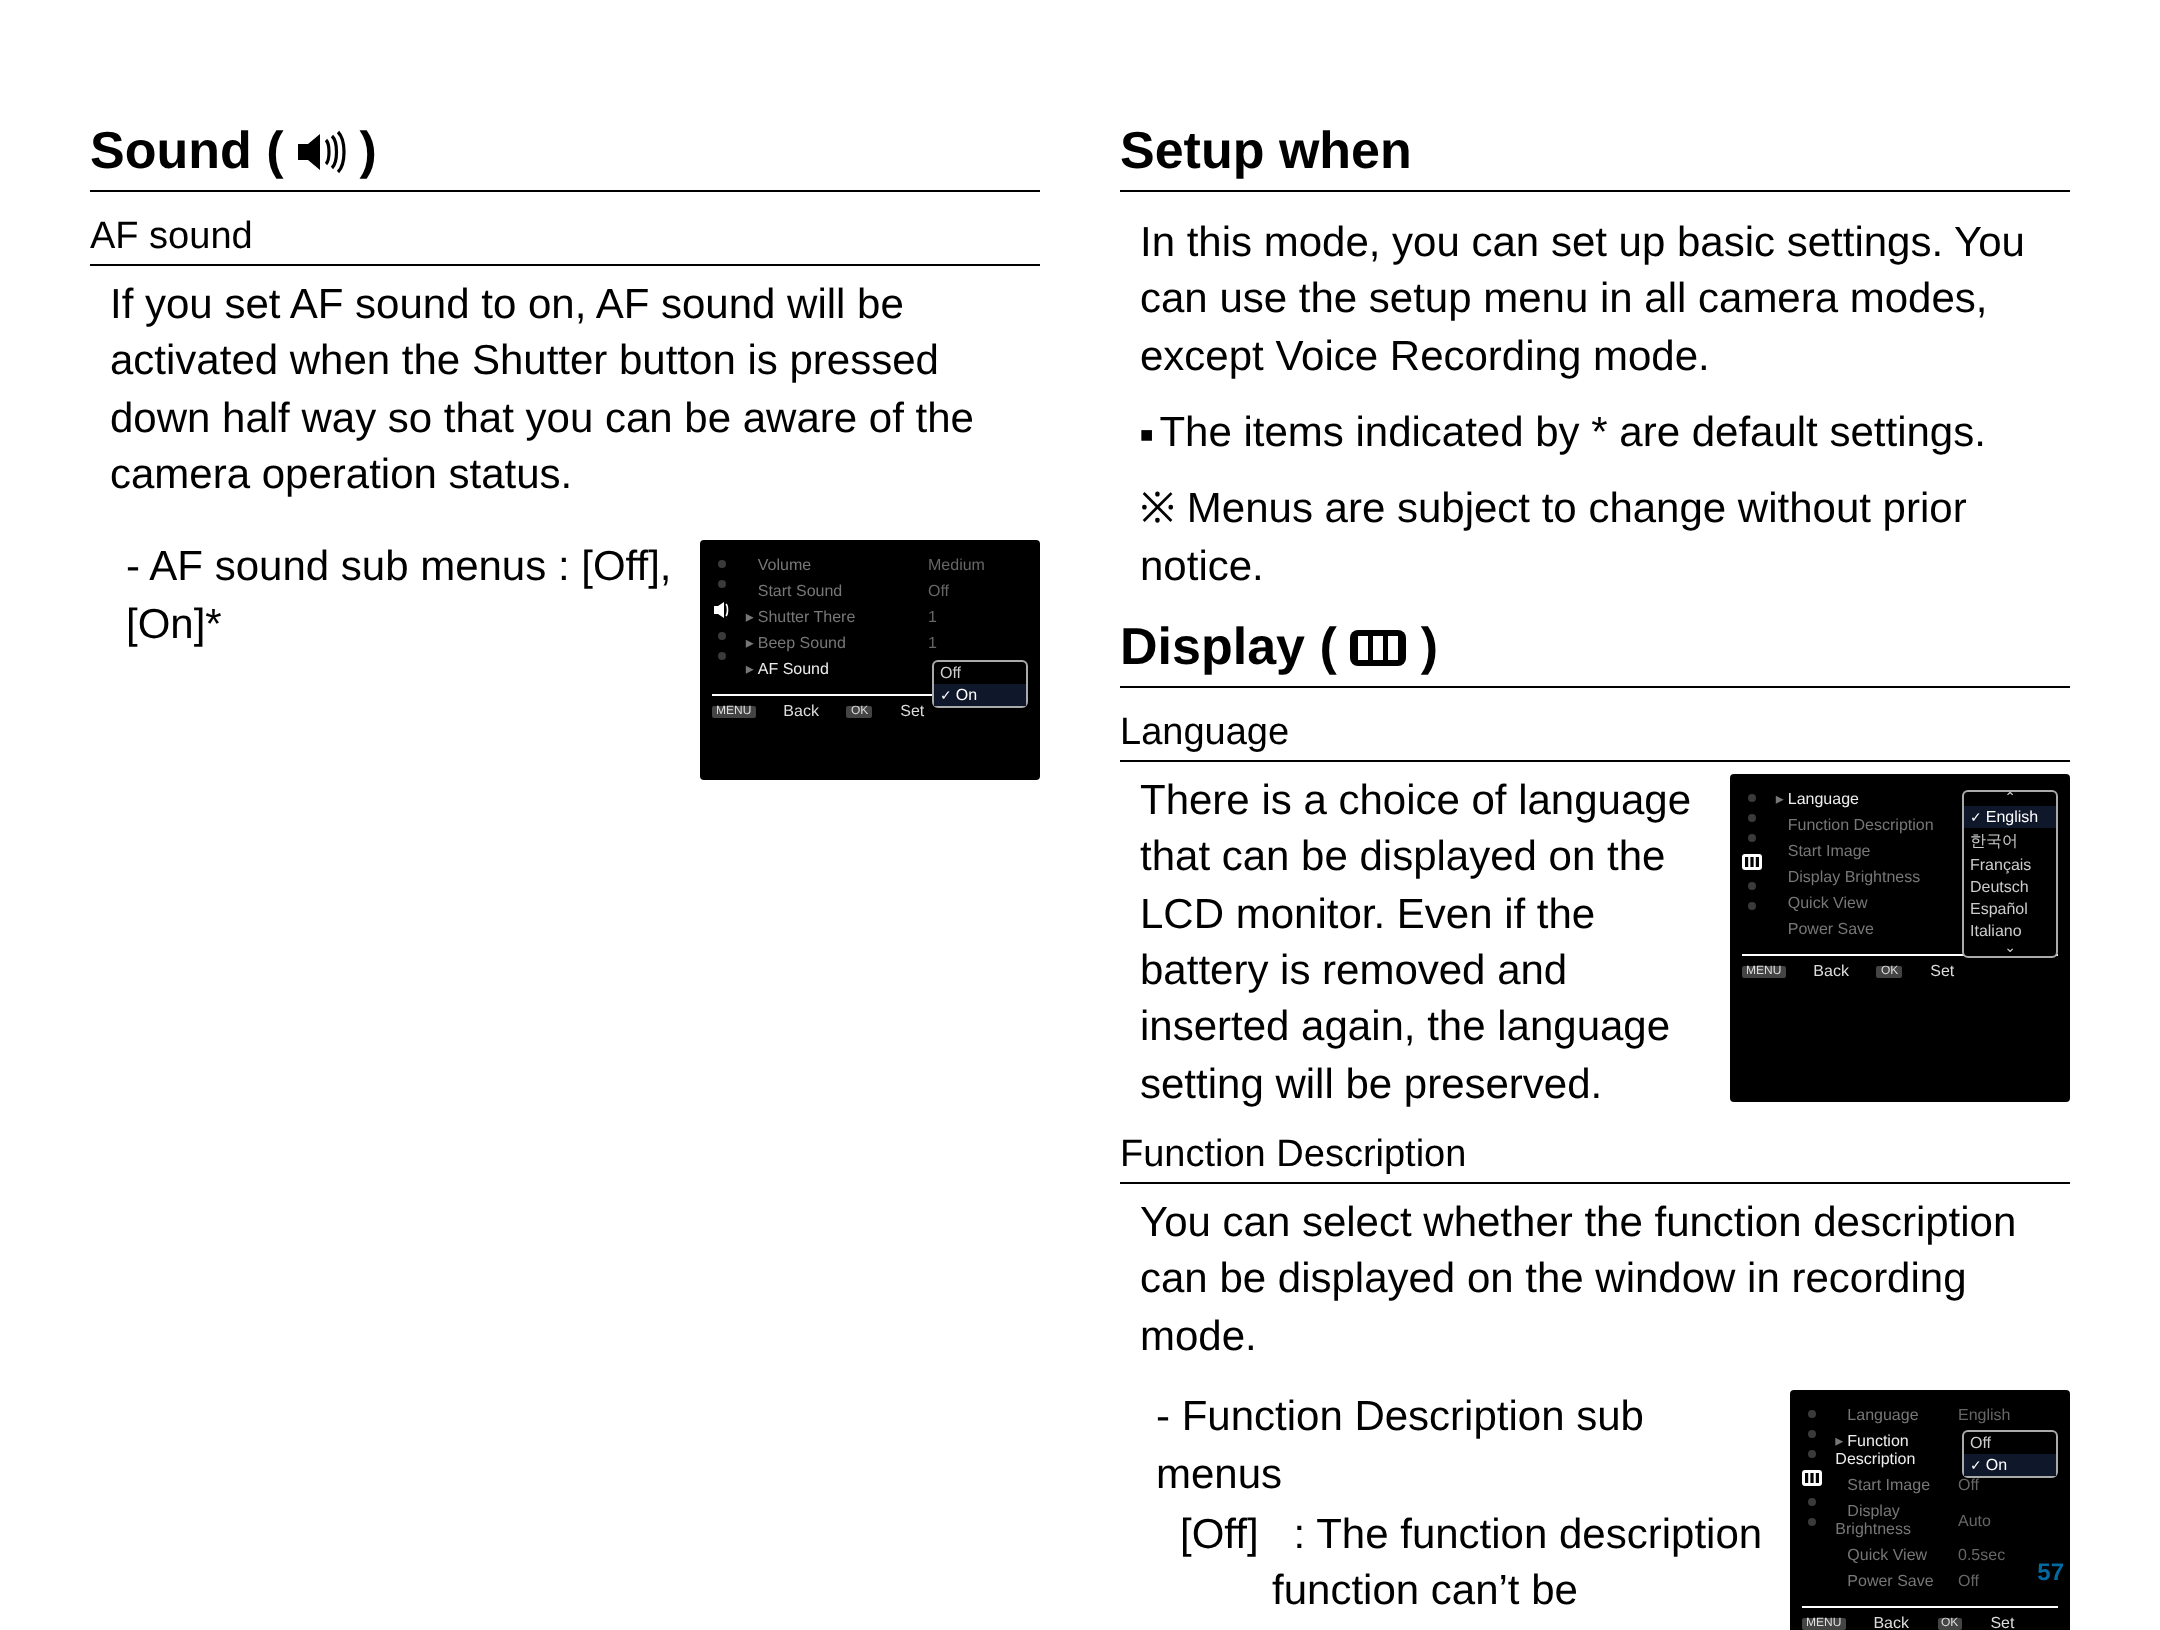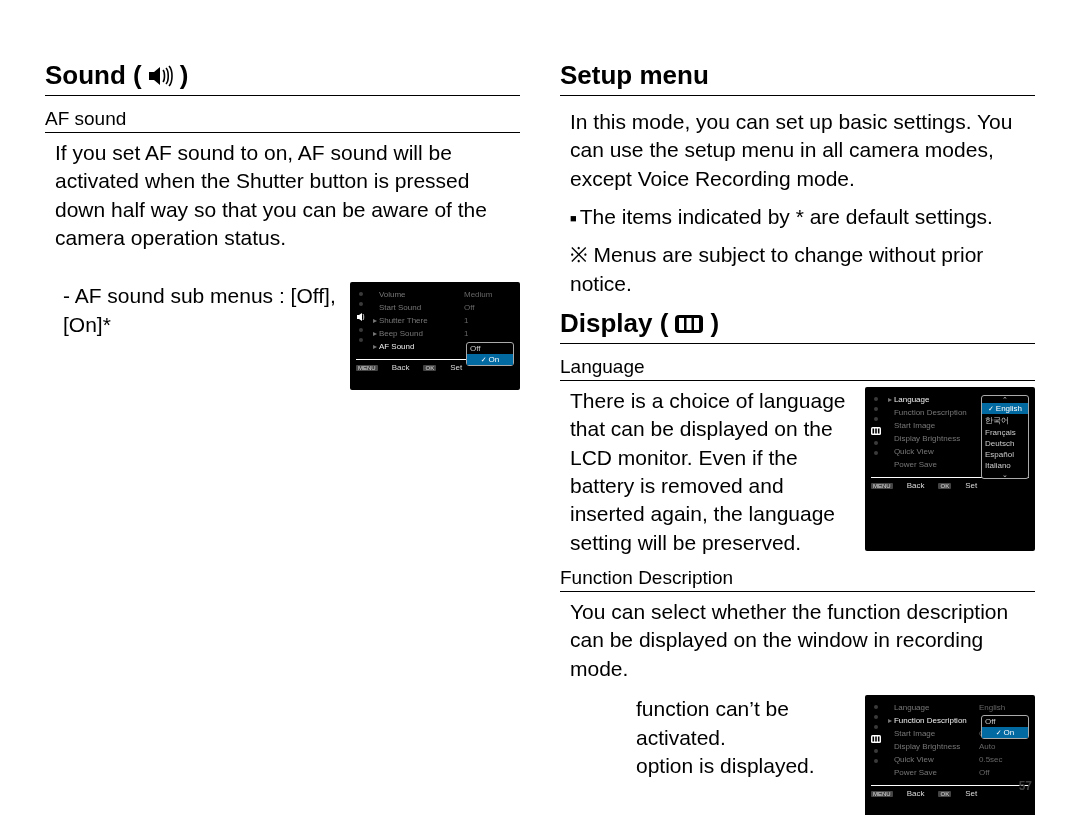--- a/index.html
+++ b/index.html
@@ -85,33 +85,33 @@
   .mini-lcd td{ padding:2px 2px; color:#777; }
   .mini-lcd tr.on td{ color:#eee; }
   .mini-lcd td.val{ text-align:left; color:#666; width:48px;}
   .mini-lcd tr.on td.val{ color:#eee; }
   .mini-lcd .arrow{ color:#777; display:inline-block; width:6px;}
   .mini-lcd .dropdown{
      position:absolute; right:6px; width:48px; box-sizing:border-box;
      border:1px solid #aaa; border-radius:3px; background:#000;
   }
   .mini-lcd .dropdown .opt{ padding:1px 3px; color:#ccc; font-size:8px; display:flex; align-items:center; gap:2px;}
-  .mini-lcd .dropdown .opt.sel{ background:#0369a1; color:#fff;justify-content:center;}
+  .mini-lcd .dropdown .opt.sel{ background:#0f172a; color:#fff;}
   .mini-lcd .dropdown .opt .chk::before{ content:"\2713"; font-size:7px;}
   .mini-lcd .dropdown .arr{ text-align:center; font-size:7px; color:#ccc; line-height:7px; padding:0;}
   .mini-lcd .footer{
      margin-top:6px; border-top:1px solid #ffffff; padding-top:3px;
      display:flex; gap:14px; align-items:center;
   }
   .mini-lcd .footer .chip{
      background:#444; color:#ddd; font-size:6px; padding:0 2px; border-radius:1px;
   }
   .mini-lcd .footer span{ color:#ddd; font-size:8px;}
   .pg-num{
-    position:absolute; right:48px; bottom:22px; font-size:12px; font-weight:bold; color:#404040;
+    position:absolute; right:48px; bottom:22px; font-size:12px; font-weight:bold; color:#0369a1;
   }
   
   .lcd-af .dropdown{ top:60px; }
   .lcd-lang .dropdown{ top:8px; }
   .lcd-fd  .dropdown{ top:20px; }
 </style>
 </head>
 <body>
 
 <div class="page">
@@ -124,24 +124,24 @@
         <path d="M15 5c2 2 2 10 0 12M18 3c3 3 3 13 0 16M21 1c4 4 4 16 0 20" fill="none" stroke="#000" stroke-width="1.6"></path>
       </svg>
       <span>)</span>
     </h1>
     <hr class="title-rule">
 
     <h2 class="sub">AF sound</h2>
     <hr class="sub-rule">
     <p class="body indent1">If you set AF sound to on, AF sound will be activated when the Shutter button is pressed down half way so that you can be aware of the camera operation status.</p>
 
-    <div class="flexrow" style="margin-top:20px;">
+    <div class="flexrow" style="margin-top:8px;">
       <p class="body" style="flex:1;padding-left:18px;">- AF sound sub menus : [Off], [On]*</p>
 
-      <div class="mini-lcd lcd-af" style="height:108px;">
+      <div class="mini-lcd lcd-af" style="height:120px;">
         <div class="menu-area">
           <div class="side-icons">
             <span class="dot"></span>
               <span class="dot"></span>
             <svg width="10" height="10" viewBox="0 0 10 10">
                 <path d="M1 3h2l3-2v8l-3-2H1z" fill="#fff"></path>
                 <path d="M7 2c1 1 1 5 0 6" stroke="#fff" fill="none" stroke-width="0.8"></path>
               </svg>
             <span class="dot"></span>
               <span class="dot"></span>
@@ -184,21 +184,21 @@
           <span class="chip">MENU</span>
             <span>Back</span>
           <span class="chip">OK</span>
             <span>Set</span>
         </div>
       </div>
     </div>
   </div>
 
   <div class="col">
-    <h1 class="section-title">Setup menu</h1>
+    <h1 class="section-title">Setup when</h1>
     <hr class="title-rule">
     <p class="body indent1">In this mode, you can set up basic settings. You can use the setup menu in all camera modes, except Voice Recording mode.</p>
     <p class="body indent1 bullet-square">The items indicated by * are default settings.</p>
     <p class="body indent1 bullet-ref">Menus are subject to change without prior notice.</p>
 
     <div style="height:22px;"></div>
 
     <h1 class="section-title">
       <span>Display (</span>
       <svg width="30" height="20" viewBox="0 0 30 20">
@@ -293,20 +293,22 @@
     </div>
 
     <div style="height:40px;"></div>
 
     <h2 class="sub">Function Description</h2>
     <hr class="sub-rule">
     <p class="body indent1">You can select whether the function description can be displayed on the window in recording mode.</p>
 
     <div class="flexrow" style="margin-top:2px;">
       <div style="flex:1;padding-left:18px;">
+        <p class="body" style="margin-bottom:2px;">- Function Description sub menus</p>
+        <p class="body" style="margin:0 0 0 12px;white-space:pre;">[Off]   : The function description</p>
         <p class="body" style="margin:0 0 0 58px;">function can’t be activated.</p>
         <p class="body" style="margin:0 0 0 58px;">option is displayed.</p>
       </div>
 
       <div class="mini-lcd lcd-fd" style="height:128px;">
         <div class="menu-area">
           <div class="side-icons">
             <span class="dot"></span>
               <span class="dot"></span>
               <span class="dot"></span>

